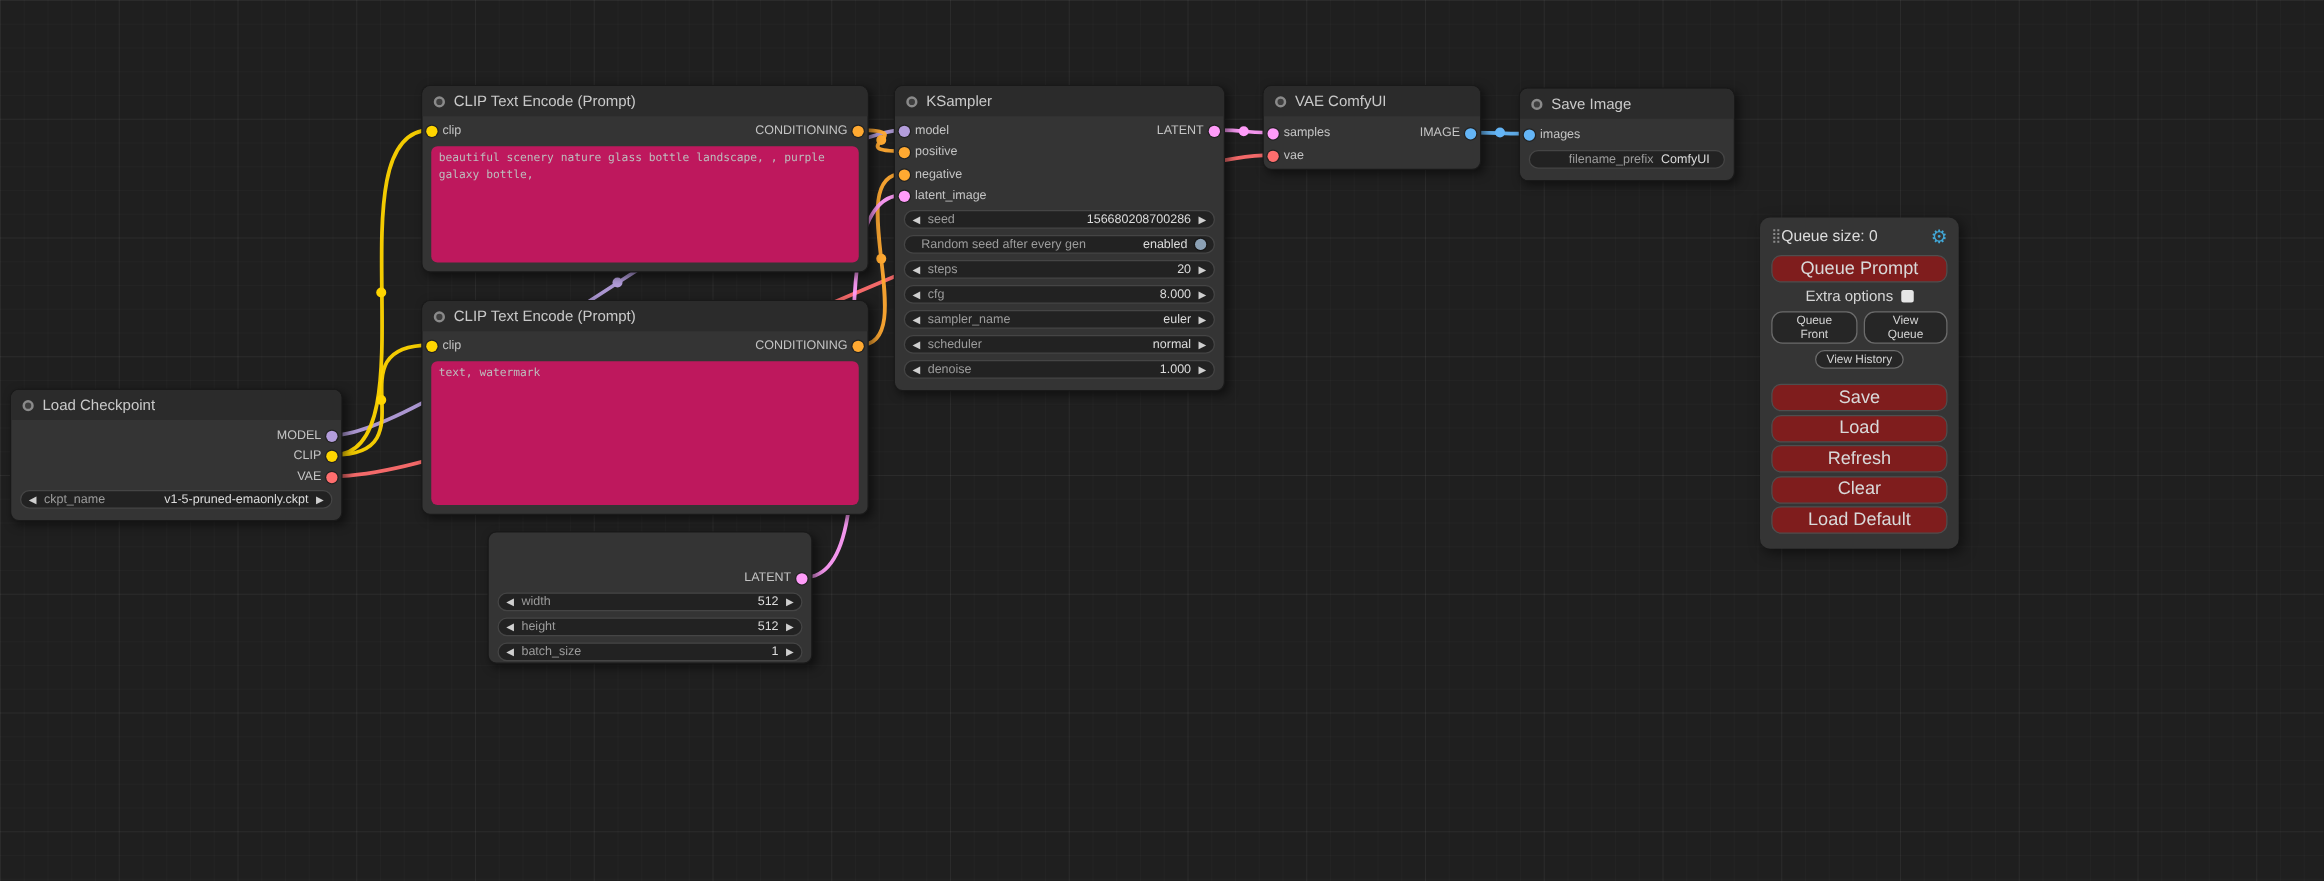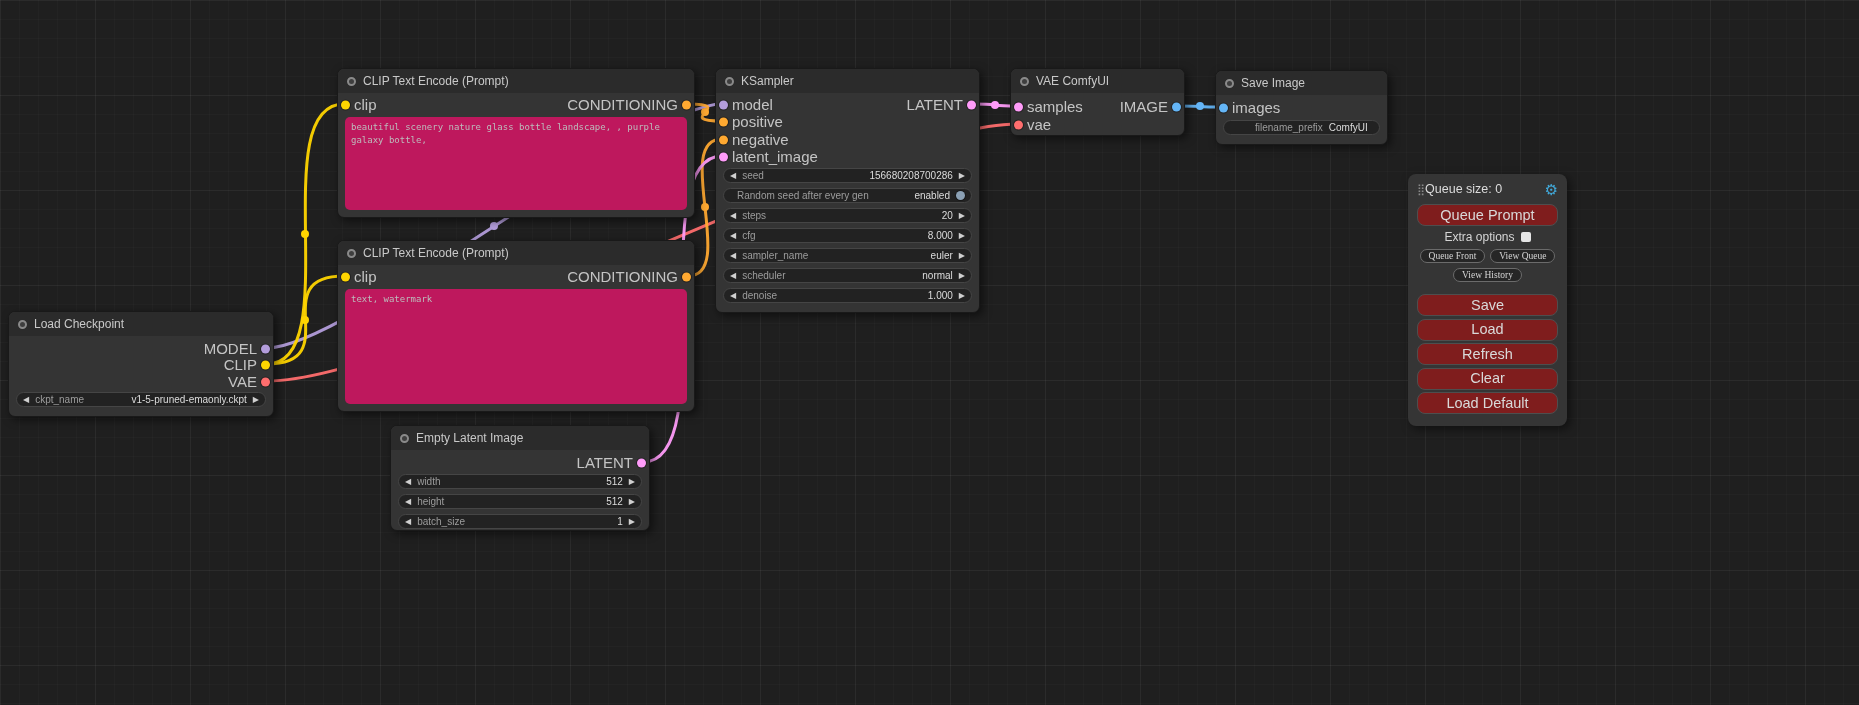--- a/index.html
+++ b/index.html
@@ -34,21 +34,21 @@
   .title-dot {
     width:9px; height:9px; border-radius:50%;
     background:#3e3e3e; border:2px solid #8a8a8a; flex:0 0 auto;
   }
   .title-text { font-size:12px; color:#c9c9c9; white-space:nowrap; overflow:hidden; }
 
   .slot-row {
     position:absolute; left:0; right:0; height:16px;
     display:flex; align-items:center; justify-content:space-between;
   }
-  .slot-label { font-size:15px; color:#c4c4c4; line-height:16px; }
+  .slot-label { font-size:10px; color:#c4c4c4; line-height:16px; }
   .in-label  { margin-left:16px; }
   .out-label { margin-left:auto; margin-right:16px; }
   .dot {
     position:absolute; width:9px; height:9px; border-radius:50%;
     top:50%; transform:translateY(-50%); box-shadow:0 0 0 1px rgba(0,0,0,0.35);
   }
   .dot.in  { left:3px; }
   .dot.out { right:3px; }
   .dot-model{ background:#B39DDB; } .dot-clip{ background:#FFD500; }
   .dot-vae{ background:#FF6E6E; }  .dot-cond{ background:#FFA931; }
@@ -95,21 +95,21 @@
   .btn-save-gap { margin-top:12px; }
   .extra-row {
     display:flex; align-items:center; justify-content:center; gap:6px;
     color:#d6d6d6; font-size:12px; margin:4px 0 5px 0;
   }
   .checkbox { width:10px; height:10px; background:#e6e6e6; border-radius:2px; cursor:pointer; }
   .small-row { display:flex; justify-content:center; gap:5px; margin-bottom:5px; }
   .btn-small {
     display:inline-block; width:auto; font-size:9.5px; padding:1px 8px;
     border-radius:9px; background:#262626; border:1px solid #6b6b6b; color:#d4d4d4;
-    font-family:Liberation Serif, serif; cursor:pointer;
+    font-family:Liberation Sans, sans-serif; cursor:pointer;
   }
 </style>
 </head>
 <body>
 
 <div id="canvas">
 
   <svg class="wires" width="1859" height="705">
     <path d="M 267 348 C 347 348, 642 104, 722 104" stroke="#B39DDB"></path>
     <path d="M 267 364 C 347 364, 264 104, 344 104" stroke="#FFD500"></path>
@@ -179,24 +179,20 @@
     <div class="slot-row" style="top:28px">
       <span class="dot in dot-clip"></span>
       <span class="slot-label in-label">clip</span>
       <span class="slot-label out-label">CONDITIONING</span>
       <span class="dot out dot-cond"></span>
     </div>
     <div class="prompt-box">text, watermark</div>
   </div>
 
   <div class="node" style="left:390px;top:425px;width:260px;height:106px">
-    <div class="node-title">
-      <span class="title-dot"></span>
-      <span class="title-text">Empty Latent Image</span>
-    </div>
     <div class="slot-row" style="top:29px">
       <span class="slot-label out-label">LATENT</span>
       <span class="dot out dot-latent"></span>
     </div>
     <div class="widget" style="top:48px">
       <span class="w-arrow">◀</span>
       <span class="w-label">width</span>
       <span class="w-value">512</span>
       <span class="w-arrow">▶</span>
     </div>

